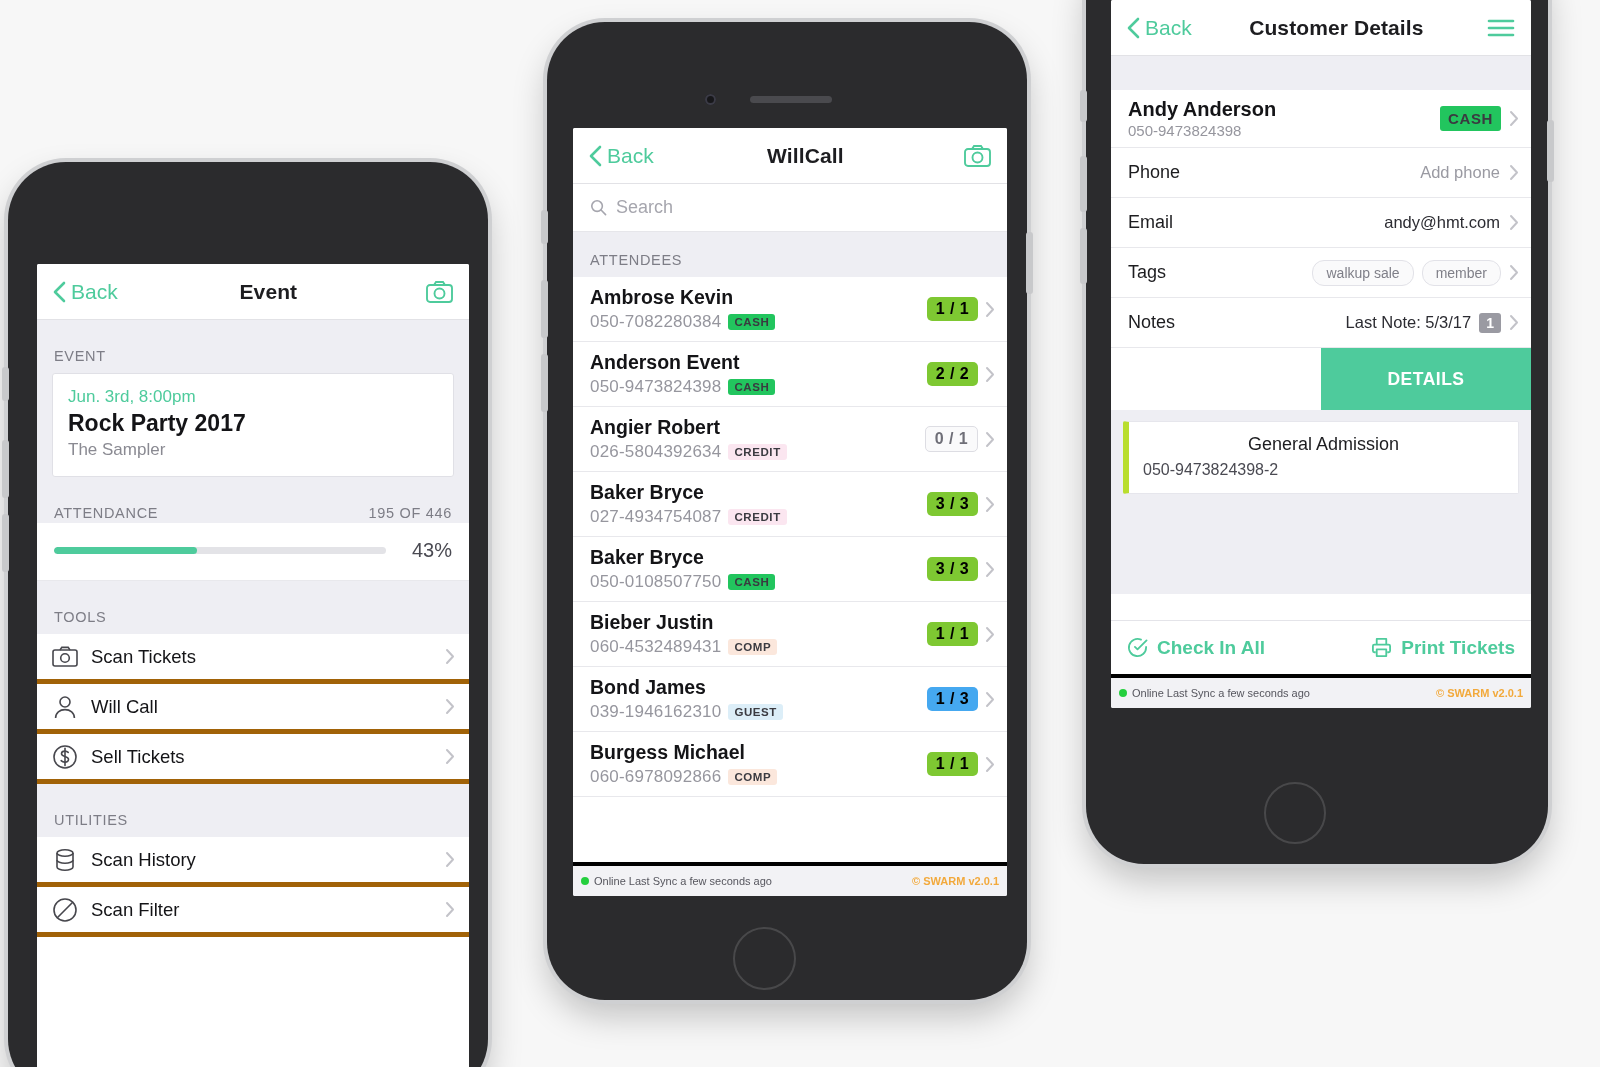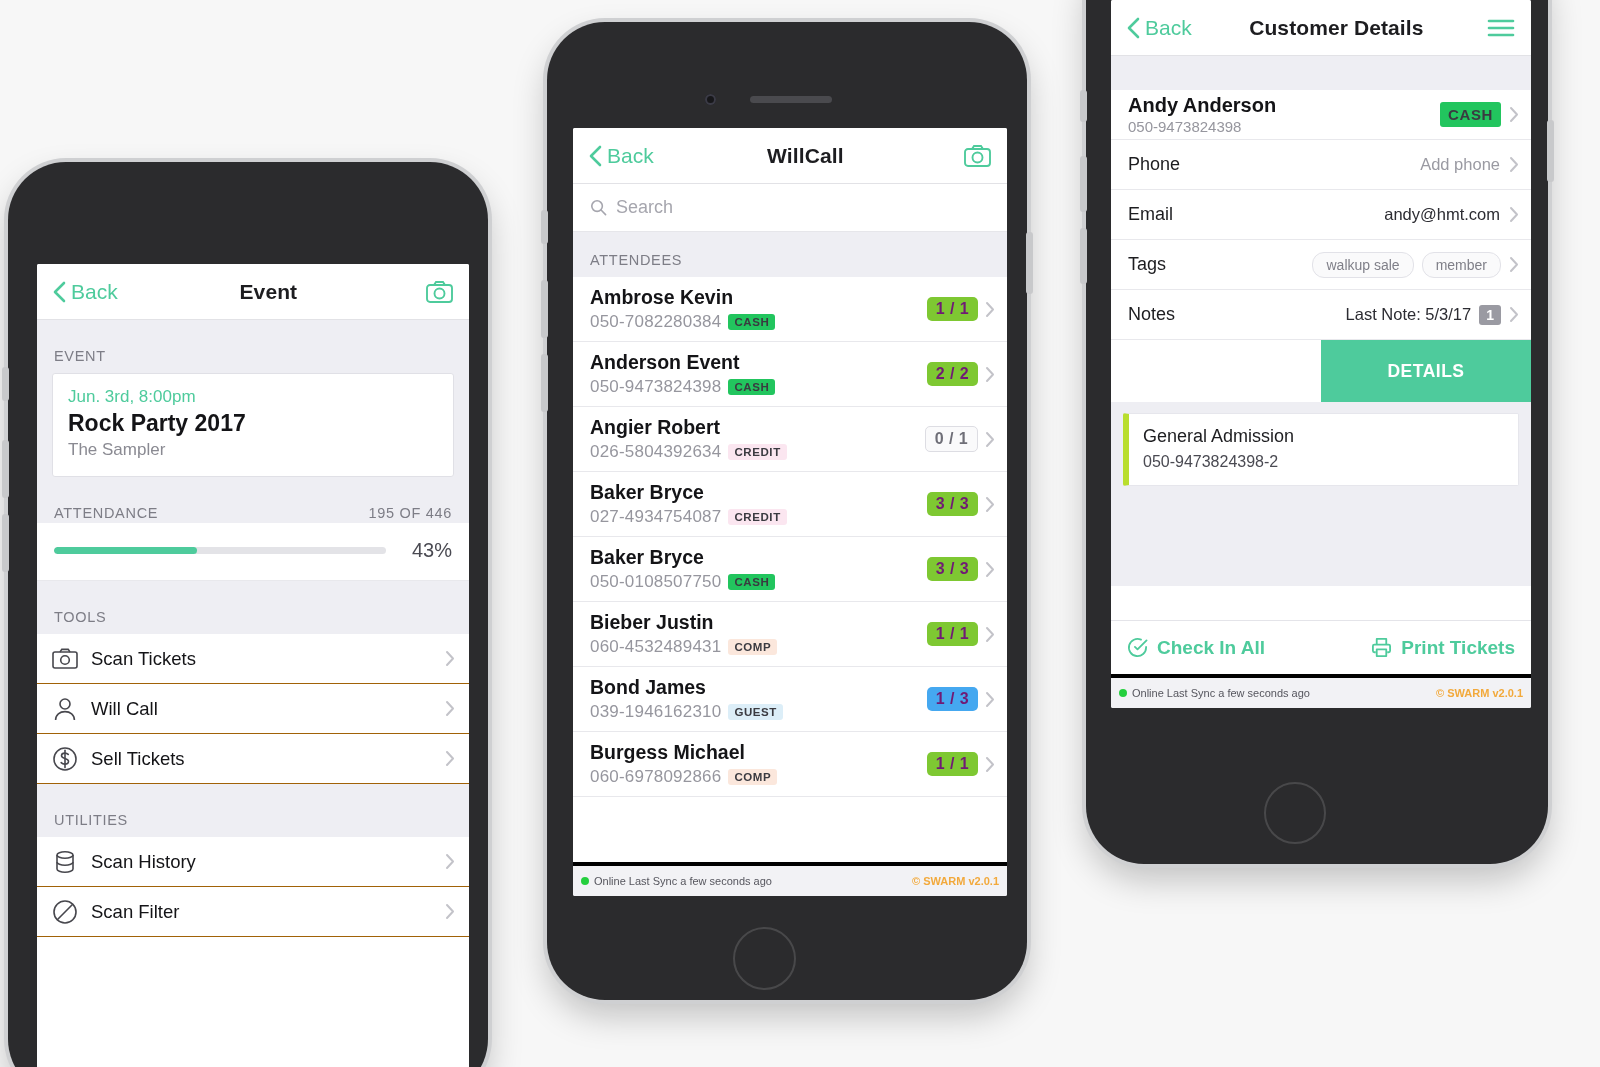--- a/index.html
+++ b/index.html
@@ -77,21 +77,21 @@
     font-size: 14.5px; letter-spacing: .7px; color: #7d7d86;
   }
   .progress-wrap {
     display: flex; align-items: center; gap: 14px;
     padding: 16px 17px 18px; background: #fff; border-bottom: 1px solid #e8e8ec;
   }
   .track { flex: 1; height: 7px; border-radius: 4px; background: #e3e3e7; overflow: hidden; }
   .fill { height: 100%; background: #4ecb9c; border-radius: 4px; }
   .pct { font-size: 20px; color: #4a4a52; min-width: 52px; text-align: right; }
   .tool-row { display: flex; align-items: center; justify-content: space-between;
-    height: 50px; padding: 0 14px 0 15px; border-bottom: 1px solid #a16207; background: #fff; }
+    height: 50px; padding: 0 14px 0 15px; border-bottom: 5px solid #a16207; background: #fff; }
   .tool-left { display: flex; align-items: center; gap: 13px; }
   .tool-ico { width: 26px; height: 26px; color: #47474d; flex: none; }
   .tool-txt { font-size: 18.5px; color: #141417; }
 
   
   .statusbar {
     display: flex; align-items: center; justify-content: space-between;
     height: 34px; padding: 0 8px; background: #f2f2f5;
     border-top: 4px solid #000000; font-size: 11px; flex: none;
   }
@@ -108,21 +108,21 @@
   .att-name { font-size: 19.5px; font-weight: bold; color: #141417; margin-bottom: 3px; }
   .att-sub { display: flex; align-items: center; gap: 7px; }
   .att-code { font-size: 17px; color: #96969e; letter-spacing: .2px; }
   .tag { font-size: 11.5px; letter-spacing: .6px; font-weight: bold;
     padding: 2px 6px; border-radius: 3px; color: #3a3a40; }
   .tag.cash   { background: #22c55e; }
   .tag.credit { background: #fbe6f0; }
   .tag.comp   { background: #fbe7dc; }
   .tag.guest  { background: #dceef8; }
   .att-right { display: flex; align-items: center; gap: 7px; }
-  .count { font-size: 16px; font-weight: bold; color: #701a75;
+  .count { font-size: 16px; font-weight: bold; color: #000000;
     padding: 3px 9px; border-radius: 5px; letter-spacing: .4px; }
   .count.green { background: #7ec832; }
   .count.blue  { background: #45a8f0; }
   .count.zero  { background: #fafafb; color: #6f6f78; border: 1px solid #ddddE3; }
 
   
   .cust-row { display: flex; align-items: center; justify-content: space-between;
     padding: 0 12px 0 17px; height: 50px; border-bottom: 1px solid #e8e8ec; background: #fff; }
   .cust-name { font-size: 20px; font-weight: bold; color: #141417; }
   .cust-code { font-size: 15px; color: #96969e; margin-top: 1px; }
@@ -133,21 +133,21 @@
   .note-badge { background: #9a9aa2; color: #fff; font-size: 14px; font-weight: bold;
     border-radius: 3px; padding: 2px 7px; }
   .act-bar { display: flex; height: 62px; margin: 0 0 0 0; background: #fff; }
   .act { flex: 1; display: flex; align-items: center; justify-content: center;
     color: #fff; font-size: 17.5px; font-weight: bold; letter-spacing: .5px; }
   .act.blank { background: #fff; }
   .act.details { background: #4ecb9c; }
   .act.checkin { background: #dc3a51; }
   .ticket-card { margin: 11px 12px 0; background: #fff; border: 1px solid #e6e6ec;
     border-left: 6px solid #b9de2e; border-radius: 2px; padding: 12px 14px 14px; }
-  .tk-name { font-size: 18px; color: #1d1d20; margin-bottom: 6px; }
+  .tk-name { font-size: 18px; color: #1d1d20; margin-bottom: 6px; text-align: center; }
   .tk-code { font-size: 16px; color: #4a4a52; }
   .bottom-actions { display: flex; align-items: center; justify-content: space-between;
     padding: 0 16px; height: 54px; background: #fff; border-top: 1px solid #e4e4e9; flex: none; }
   .ba { display: flex; align-items: center; gap: 9px; color: #4ecb9c;
     font-size: 19px; font-weight: bold; }
 </style>
 </head>
 <body>
 
 <div class="stage">
@@ -473,21 +473,21 @@
               <line x1="2" y1="3" x2="26" y2="3"></line>
                 <line x1="2" y1="10" x2="26" y2="10"></line>
                 <line x1="2" y1="17" x2="26" y2="17"></line>
             </svg>
           </div>
         </div>
 
         <div class="scroll">
           <div style="height:34px; background:#eeeef3;"></div>
 
-          <div class="cust-row" style="height:50px;">
+          <div class="cust-row" style="height:58px;">
             <div>
               <div class="cust-name">Andy Anderson</div>
               <div class="cust-code">050-9473824398</div>
             </div>
             <div style="display:flex; align-items:center; gap:8px;">
               <span class="tag cash" style="font-size:15px; padding:4px 8px;">CASH</span>
               <svg class="chev" width="10" height="17" viewBox="0 0 10 17" fill="none" stroke="currentColor" stroke-width="2" stroke-linecap="round" stroke-linejoin="round">
                   <polyline points="2,2 8,8.5 2,15"></polyline>
                 </svg>
             </div>

